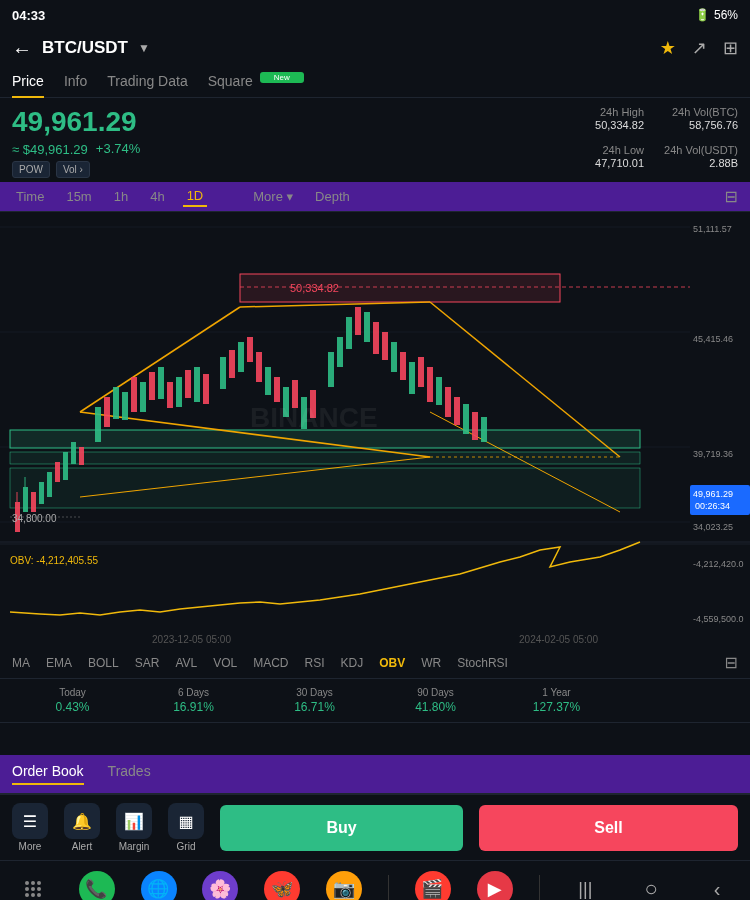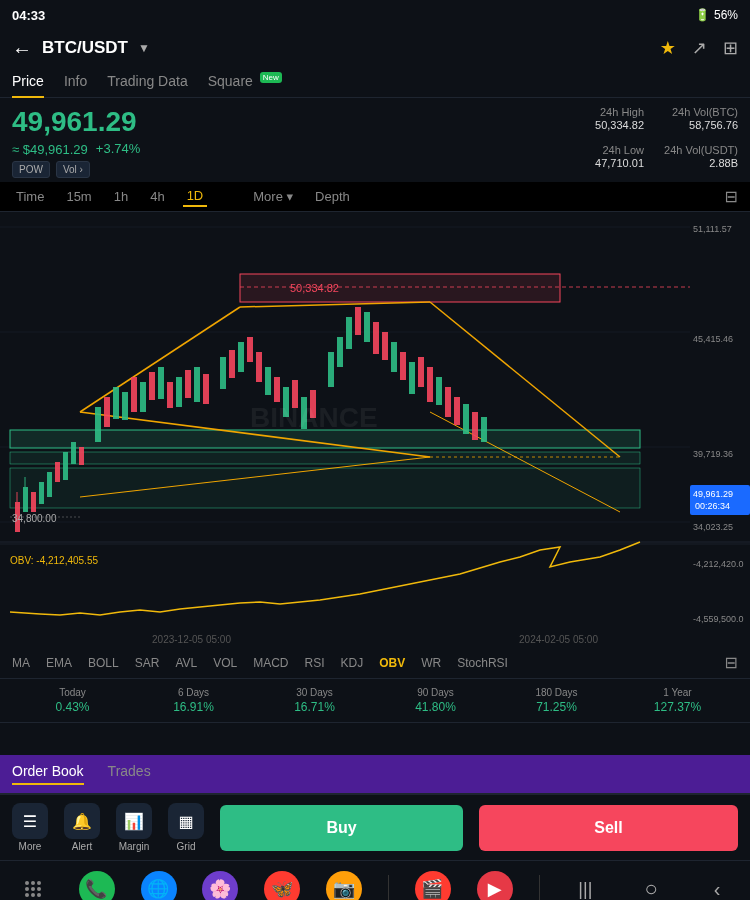--- a/index.html
+++ b/index.html
@@ -63,21 +63,21 @@
       position: absolute;
       bottom: -1px;
       left: 0; right: 0;
       height: 2px;
       background: #f0b90b;
     }
     .tab .new-badge {
       background: #1db954;
       color: #fff;
       font-size: 8px;
-      padding: 1px 3px;
+      padding: 1px 14px;
       border-radius: 3px;
       margin-left: 3px;
       vertical-align: super;
     }
 
     
     .price-section {
       display: flex;
       padding: 8px 12px 4px;
       background: #0d1117;
@@ -105,21 +105,21 @@
     }
     .stat-label { color: #888; }
     .stat-value { color: #ddd; margin-top: 1px; }
 
     
     .timeframe-bar {
       display: flex;
       align-items: center;
       padding: 4px 12px;
       gap: 14px;
-      background: #000000;
+      background: #4c1d95;
       border-bottom: 1px solid #1e2530;
     }
     .tf-item {
       font-size: 13px;
       color: #888;
       cursor: pointer;
       padding: 2px 4px;
     }
     .tf-item.active {
       color: #f0b90b;
@@ -518,24 +518,20 @@
   </div>
   <div class="perf-item">
     <div class="perf-label">30 Days</div>
     <div class="perf-value">16.71%</div>
   </div>
   <div class="perf-item">
     <div class="perf-label">90 Days</div>
     <div class="perf-value">41.80%</div>
   </div>
   <div class="perf-item">
-    <div class="perf-label">180 Days</div>
-    <div class="perf-value">71.25%</div>
-  </div>
-  <div class="perf-item">
     <div class="perf-label">1 Year</div>
     <div class="perf-value">127.37%</div>
   </div>
 </div>
 
 <div class="order-tabs">
   <div class="order-tab active">
     <span>Order Book</span>
   </div>
   <div class="order-tab">

